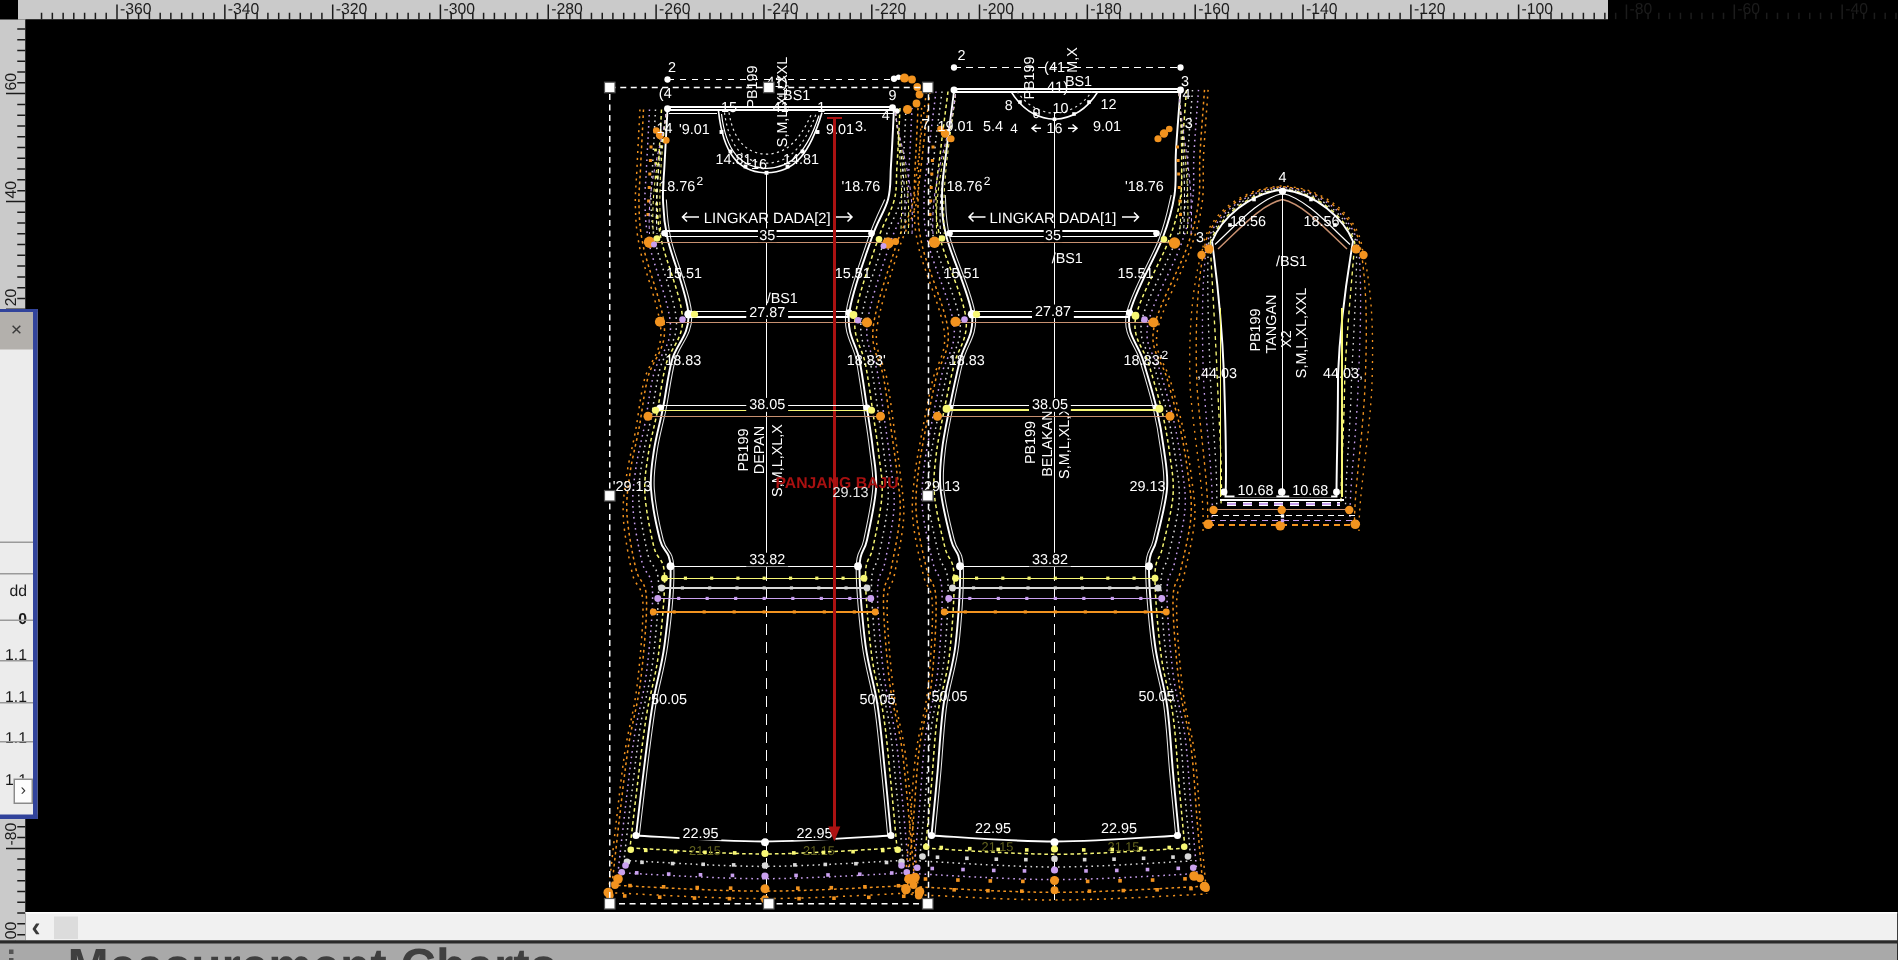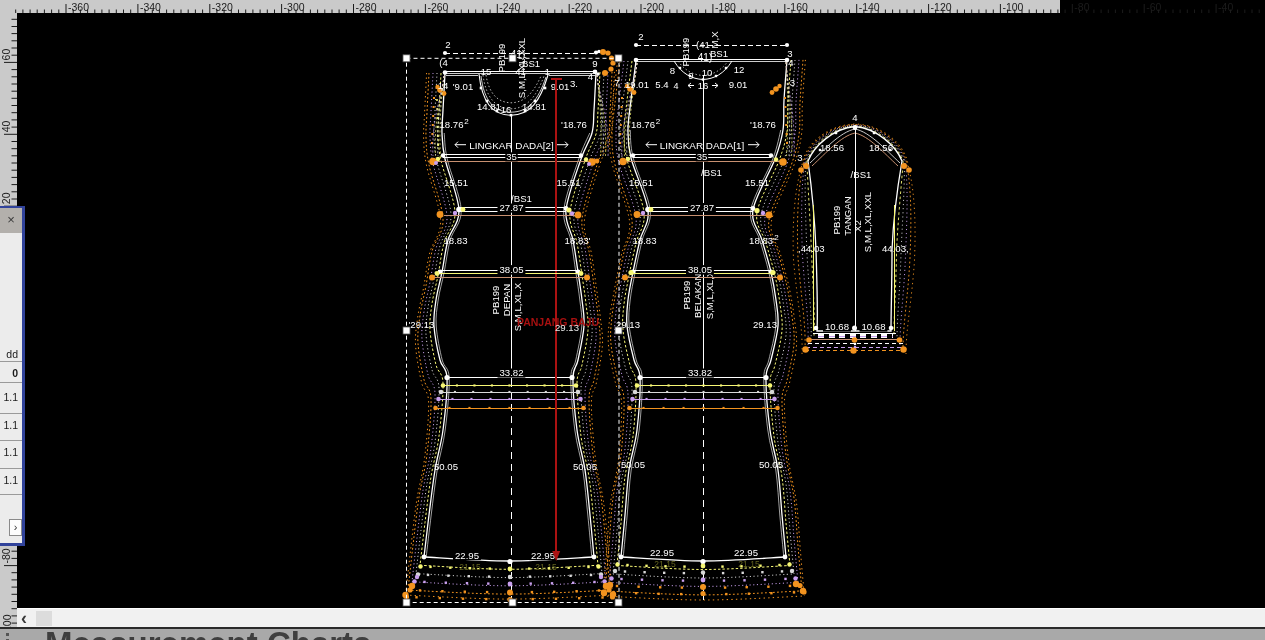--- a/index.html
+++ b/index.html
@@ -1,32 +1,32 @@
 <!DOCTYPE html>
 <html><head><meta charset="utf-8"><style>
 * { margin:0; padding:0; box-sizing:border-box; }
 body { width:1265px; height:640px; overflow:hidden; position:relative; background:#000;
   font-family:"Liberation Sans", sans-serif; }
-#topruler { position:absolute; left:0; top:0; width:1060px; height:13px; background:#cacaca; }
+#topruler { position:absolute; left:12px; top:0; width:1060px; height:13px; background:#cacaca; }
 #leftruler { position:absolute; left:0; top:13px; width:17px; height:614px; background:#cacaca; }
 #canvas { position:absolute; left:17px; top:13px; width:1248px; height:595px; background:#000; }
 #mainsvg { position:absolute; left:17px; top:13px; }
 #hscroll { position:absolute; left:17px; top:608px; width:1248px; height:19px; background:#f1f1f1; border-top:1px solid #fff; }
 #hthumb { position:absolute; left:19px; top:2px; width:16px; height:15px; background:#dcdcdc; }
 #harrow { position:absolute; left:4px; top:-1px; width:14px; height:18px; color:#3a3a3a; font-size:18px; font-weight:bold; }
 #bottombar { position:absolute; left:0; top:627px; width:1265px; height:13px; background:#a9a9a9; border-top:2px solid #2a2a2a; }
 #bottombar .t { position:absolute; left:45px; top:-4px; font-size:33px; font-weight:bold; color:#3f3f3f; }
 #grip { position:absolute; left:6px; top:4px; width:3px; height:20px;
   background-image:repeating-linear-gradient(#555 0 3px, transparent 3px 6px); }
 #panel { position:absolute; left:0; top:206px; width:25px; height:340px; background:#ececec;
   border-top:2px solid #31439b; border-right:3px solid #31439b; border-bottom:3px solid #31439b; }
 #ptitle { position:absolute; left:0; top:0; width:22px; height:25px; background:#b3b0ac; color:#3a3a3a;
   font-size:13px; text-align:center; line-height:24px; }
 #panel .sep { position:absolute; left:0; width:22px; height:1px; background:#9a9a9a; }
-#panel .v { position:absolute; right:4px; font-size:10.5px; color:#1a1a1a; }
+#panel .v { position:absolute; right:4px; font-size:10.5px; color:#1a1a1a;margin-top:40px; }
 #pbtn { position:absolute; left:9px; top:311px; width:13px; height:17px; background:#fdfdfd;
   border:1px solid #8a8a8a; color:#333; font-size:11px; text-align:center; line-height:15px; }
 </style></head>
 <body>
 <div id="topruler"><svg width="1265" height="13">
       <line x1="15.7" y1="8.5" x2="15.7" y2="13" stroke="#1c1c1c" stroke-width="1"></line>
 <line x1="22.9" y1="8.5" x2="22.9" y2="13" stroke="#1c1c1c" stroke-width="1"></line>
 <line x1="30.1" y1="8.5" x2="30.1" y2="13" stroke="#1c1c1c" stroke-width="1"></line>
 <line x1="37.2" y1="8.5" x2="37.2" y2="13" stroke="#1c1c1c" stroke-width="1"></line>
 <line x1="44.4" y1="8.5" x2="44.4" y2="13" stroke="#1c1c1c" stroke-width="1"></line>

